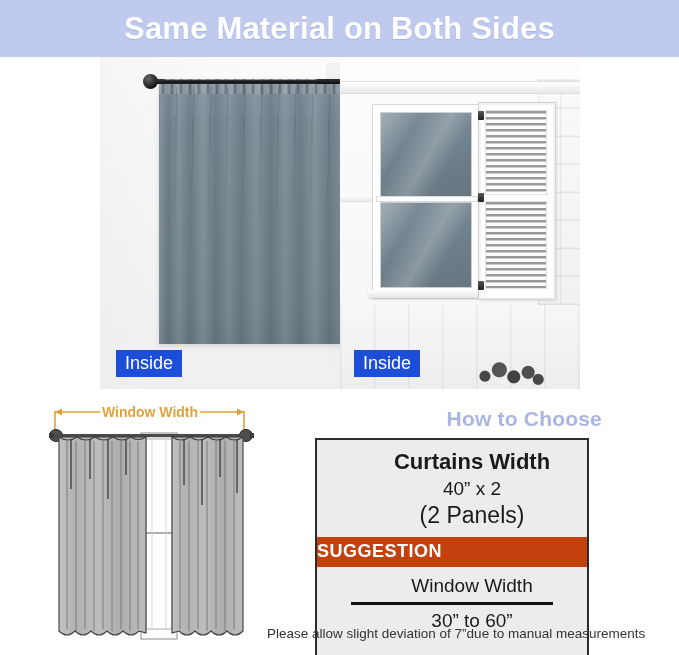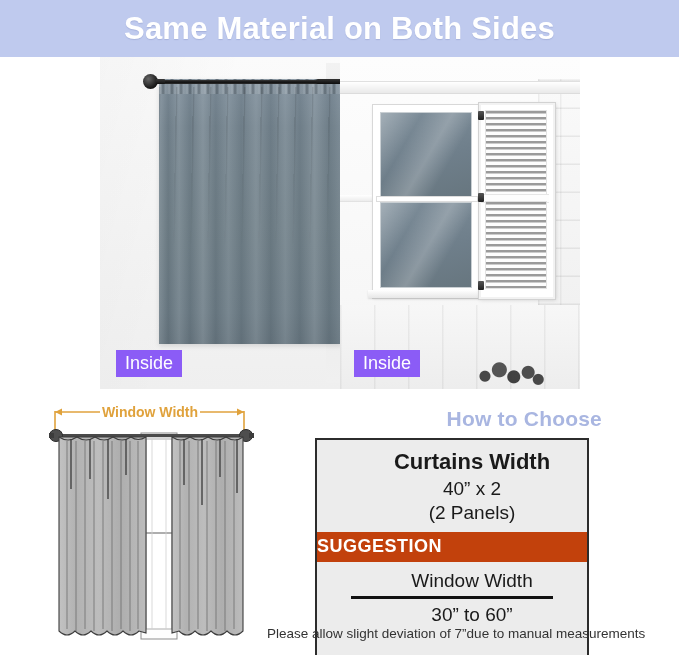--- a/index.html
+++ b/index.html
@@ -190,21 +190,21 @@
       radial-gradient(circle at 38% 40%, #3a3a3a 0 7px, transparent 8px),
       radial-gradient(circle at 58% 62%, #242424 0 6px, transparent 7px),
       radial-gradient(circle at 78% 48%, #333 0 6px, transparent 7px),
       radial-gradient(circle at 92% 70%, #2c2c2c 0 5px, transparent 6px);
     opacity:.85;
   }
 
   
   .tag{
     position:absolute;bottom:12px;
-    background:#8b5cf6;color:#ffffff;
+    background:#1d4ed8;color:#ffffff;
     font-size:18px;font-weight:normal;
     padding:2px 9px 3px 9px;line-height:1.25;
     z-index:9;white-space:nowrap;
   }
   .tag-inside{left:16px;}
   .tag-outside{left:14px;}
 
   
   .bottom{position:absolute;left:12px;top:389px;width:679px;height:266px;}
 
@@ -219,21 +219,21 @@
     font-size:21px;font-weight:bold;line-height:1.1;
     margin:0 0 8px 0;letter-spacing:.2px;
   }
   .choose-box{
     margin:0 13px;border:2px solid #2c2c2c;background:#ececec;
     padding:0;overflow:hidden;
   }
   .row{padding:0 6px;text-align:center;color:#1a1a1a;margin-left:40px;}
   .r-curtains{font-size:22px;font-weight:bold;padding-top:8px;line-height:1.25;}
   .r-size{font-size:19px;line-height:1.3;padding-top:1px;}
-  .r-panels{font-size:19px;line-height:1.3;padding-bottom:6px;}
+  .r-panels{font-size:23px;line-height:1.3;padding-bottom:6px;}
   .r-suggestion{
     background:#c2410c;color:#ffffff;
     font-size:18px;font-weight:bold;letter-spacing:.5px;
     padding:4px 0 5px 0;line-height:1.15;
   }
   .r-winwidth{font-size:19px;line-height:1.3;padding-top:7px;}
   .frac-rule{height:3px;background:#111;margin:3px 34px 4px 34px;}
   .r-range{font-size:19px;line-height:1.3;padding-bottom:27px;}
 
   .footnote{

